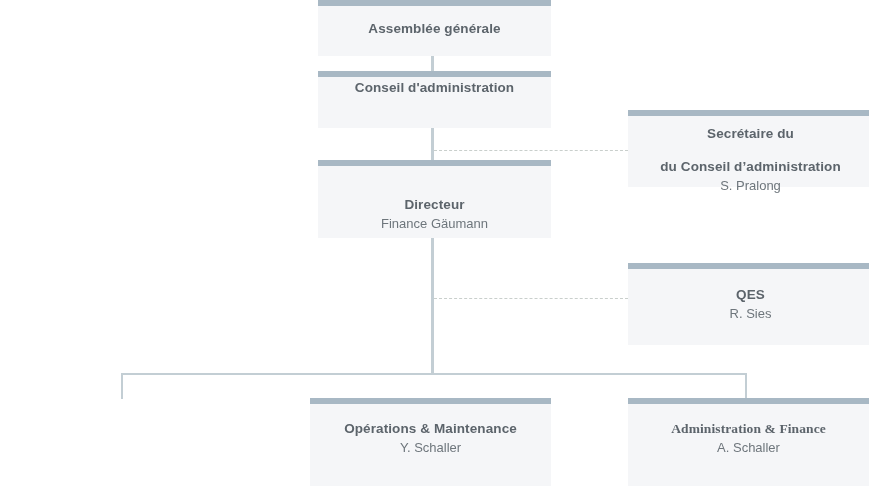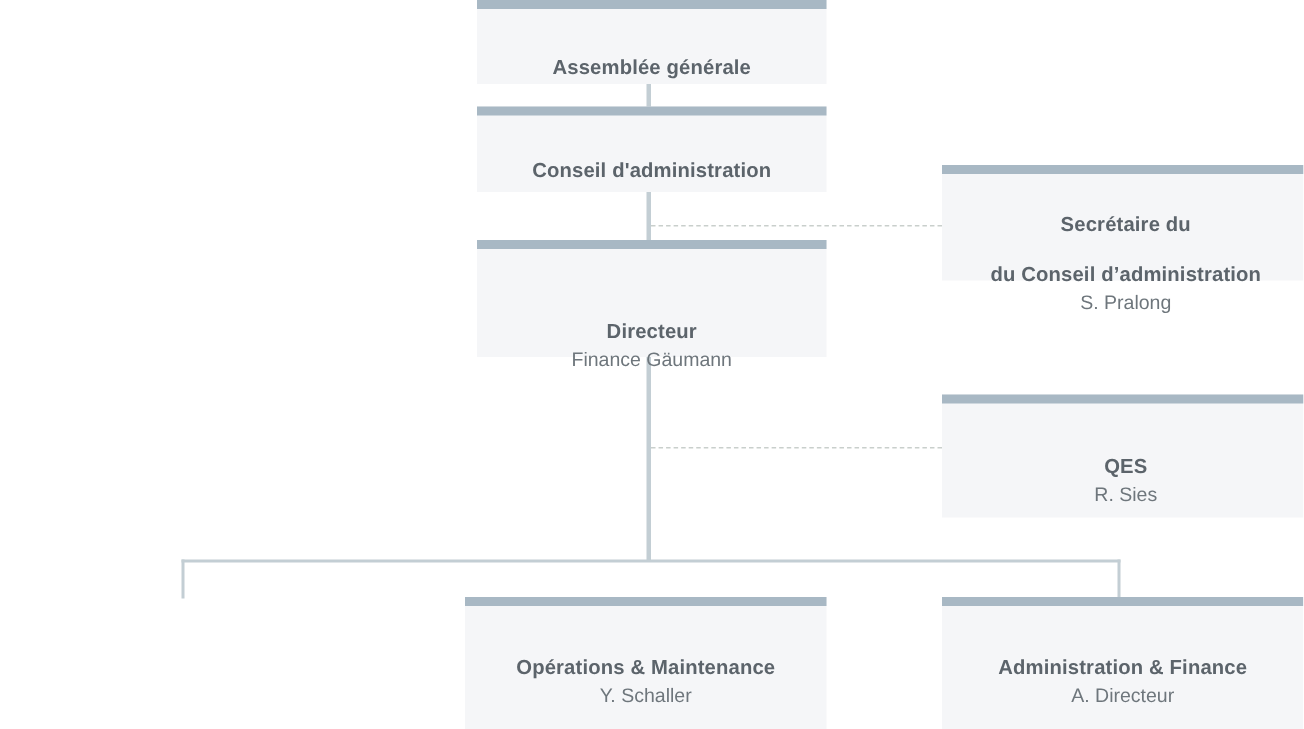--- a/index.html
+++ b/index.html
@@ -35,21 +35,21 @@
     position: absolute;
     height: 0;
     border-top: 1px dashed #c9cfcc;
   }
 
   
   .node {
     position: absolute;
     box-sizing: border-box;
     background: #f5f6f8;
-    padding-top: 16px;
+    padding-top: 0;
     text-align: center;
   }
   .node-bar {
     position: absolute;
     left: 0;
     top: 0;
     width: 100%;
     height: 6px;
     background: #a8b8c4;
   }
@@ -67,39 +67,39 @@
     color: #6e767c;
     line-height: 19px;
     padding: 0 6px;
   }
 
   
   #node-assemblee      { left: 318px; top: 0px;   width: 233px; height: 56px; }
   #node-assemblee .node-title { margin-top: 20px; }
 
   #node-conseil        { left: 318px; top: 71px;  width: 233px; height: 57px; }
-  #node-conseil .node-title { margin-top: 18px; }
+  #node-conseil .node-title { margin-top: 8px; }
 
   #node-directeur      { left: 318px; top: 160px; width: 233px; height: 78px; }
   #node-directeur .node-title { margin-top: 36px; }
 
   #node-secretaire     { left: 628px; top: 110px; width: 245px; height: 77px; }
   #node-secretaire .node-title { margin-top: 15px; }
 
   #node-qes            { left: 628px; top: 263px; width: 245px; height: 82px; }
   #node-qes .node-title { margin-top: 23px; }
 
   #node-services       { left: 0px;   top: 398px; width: 241px; height: 88px; }
   #node-services .node-title { margin-top: 22px; }
 
   #node-operations     { left: 310px; top: 398px; width: 241px; height: 88px; }
   #node-operations .node-title { margin-top: 22px; }
 
   #node-administration { left: 628px; top: 398px; width: 241px; height: 88px; }
-  #node-administration .node-title { margin-top: 22px; }
+  #node-administration .node-title { margin-top: 22px; font-family: Liberation Serif, serif; }
 </style>
 </head>
 <body>
 
 <div id="org-chart">
 
   <div class="conn-v" style="left:431px; top:56px; height:16px;"></div>
 
   <div class="conn-v" style="left:431px; top:128px; height:33px;"></div>
 
@@ -143,16 +143,16 @@
 
   <div class="node" id="node-operations">
     <div class="node-bar"></div>
     <div class="node-title">Opérations &amp; Maintenance</div>
     <div class="node-person">Y. Schaller</div>
   </div>
 
   <div class="node" id="node-administration">
     <div class="node-bar"></div>
     <div class="node-title">Administration &amp; Finance</div>
-    <div class="node-person">A. Directeur</div>
+    <div class="node-person">A. Schaller</div>
   </div>
 
 </div>
 
 </body></html>

